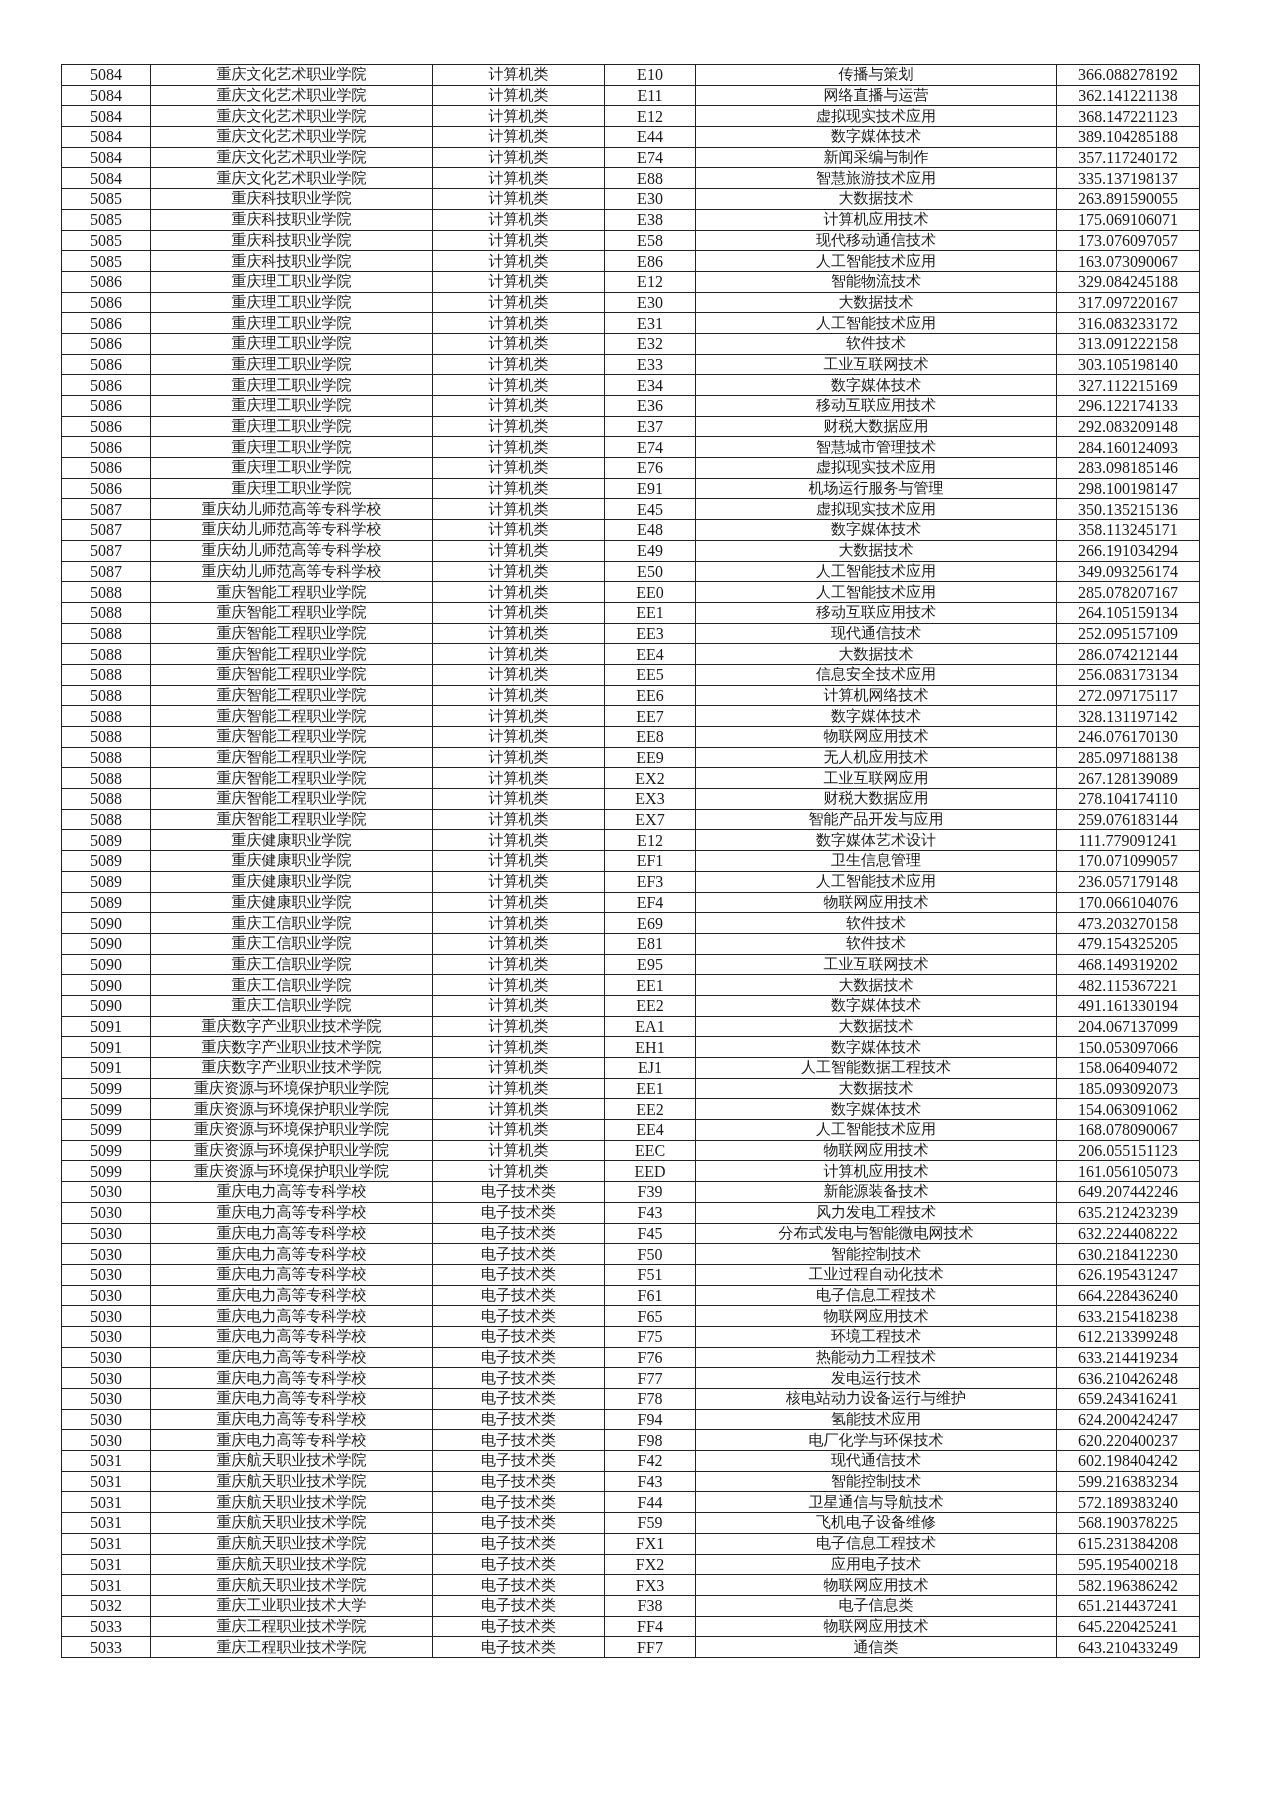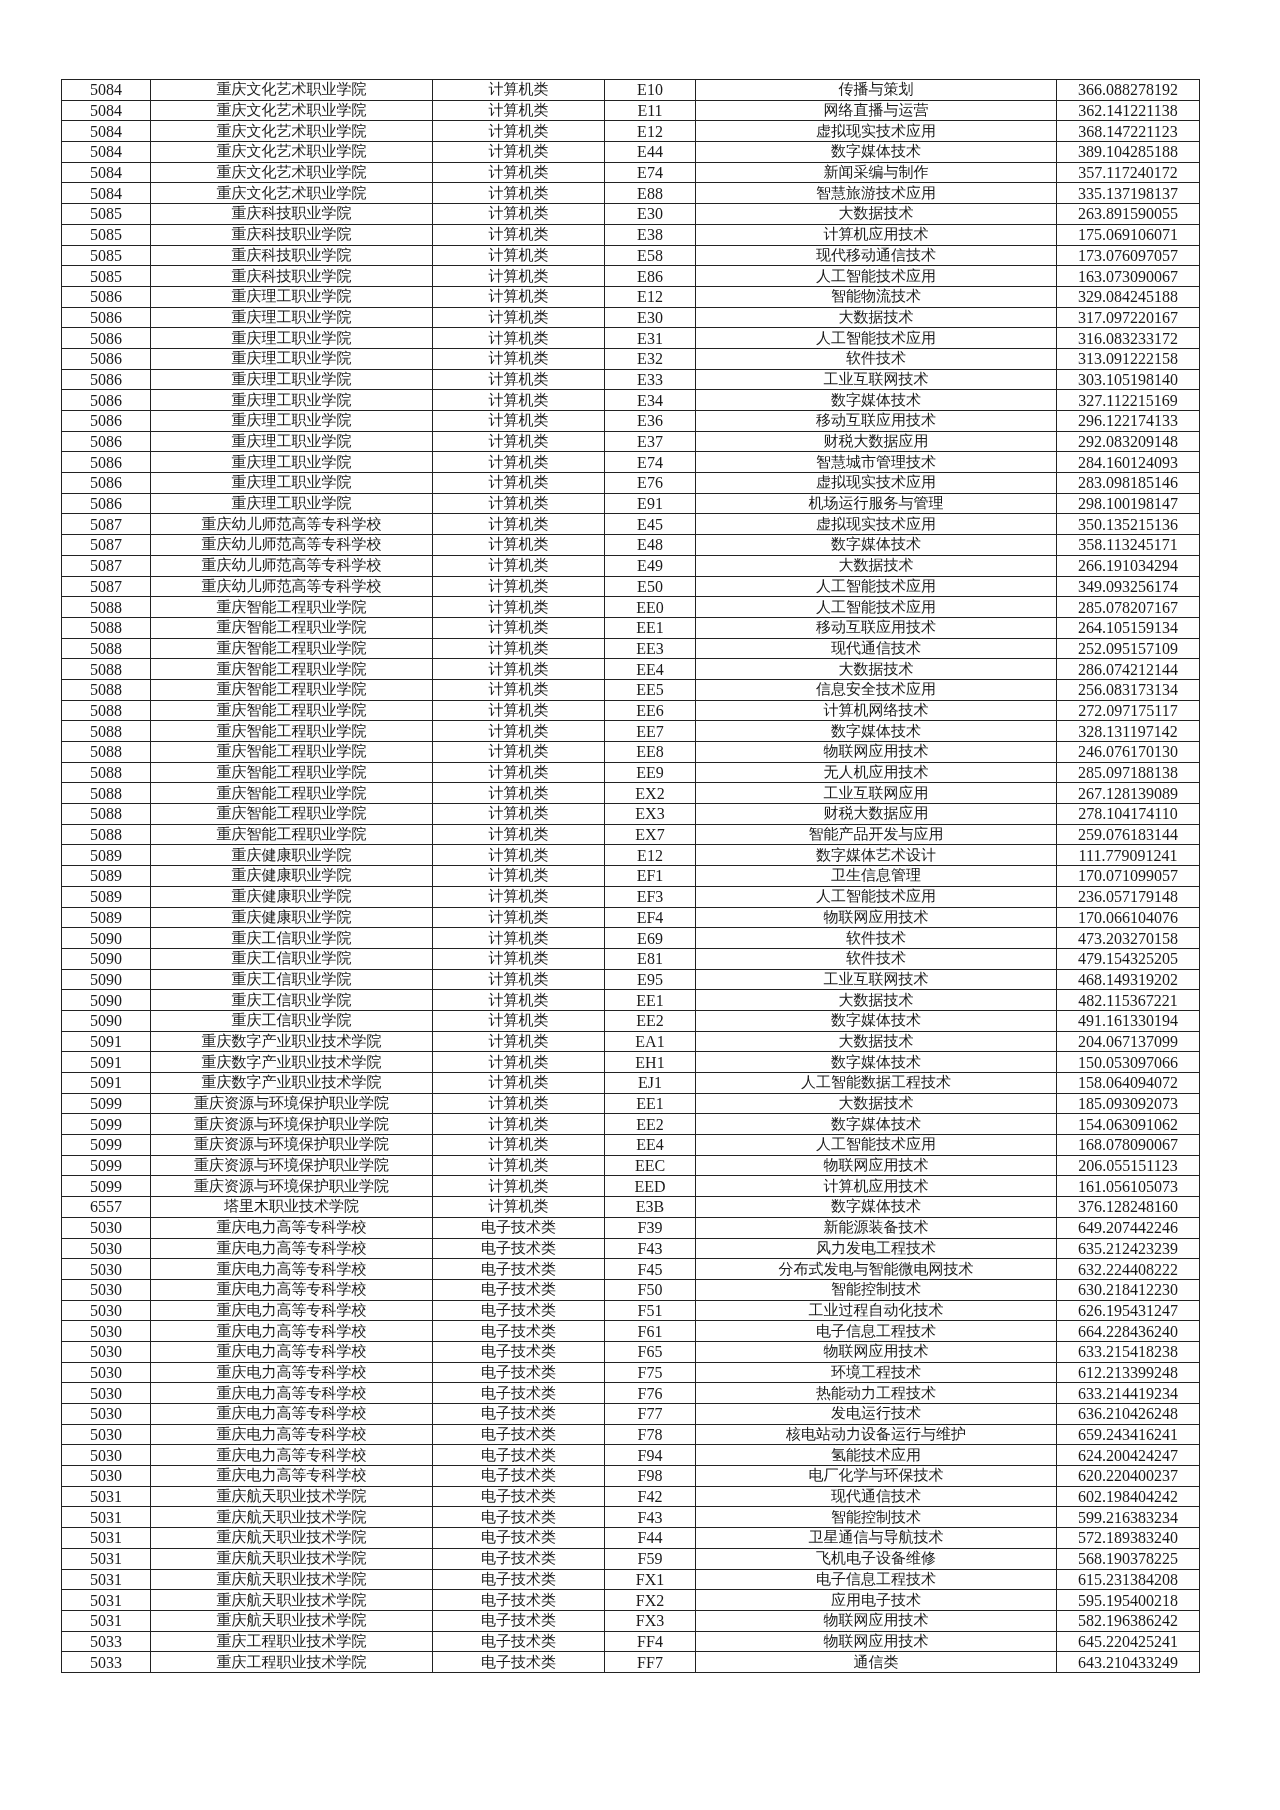--- a/index.html
+++ b/index.html
@@ -1,18 +1,18 @@
 <!DOCTYPE html>
 <html><head>
 <meta charset="utf-8">
 <style>
   html, body { margin:0; padding:0; background:#ffffff; }
   body { width:1280px; height:1810px; position:relative; overflow:hidden;
          font-family: "DejaVu Serif", "Liberation Serif", serif; color:#1a1a1a; }
-  #sheet { position:absolute; left:61px; top:79px; border-collapse:collapse; table-layout:fixed; }
+  #sheet { position:absolute; left:61px; top:64px; border-collapse:collapse; table-layout:fixed; }
   #sheet td { border:1.5px solid #222; height:19.7px; padding:0; text-align:center;
               font-size:15px; line-height:19px; white-space:nowrap; overflow:hidden; }
   #sheet td.num { font-family: "Liberation Serif", "DejaVu Serif", serif; font-size:16px; }
   .c0 { width:89px; } .c1 { width:282px; } .c2 { width:172px; }
   .c3 { width:91px; } .c4 { width:361px; } .c5 { width:143px; }
   #watermark { position:absolute; left:1144px; top:1766px; font-family:"DejaVu Sans", sans-serif;
                font-size:19px; color:#777; letter-spacing:1px;margin-top:45px; }
 </style>
 </head>
 <body>
@@ -453,28 +453,20 @@
       </tr>
       <tr>
         <td class="num">5099</td>
         <td>重庆资源与环境保护职业学院</td>
         <td>计算机类</td>
         <td class="num">EED</td>
         <td>计算机应用技术</td>
         <td class="num">161.056105073</td>
       </tr>
       <tr>
-        <td class="num">6557</td>
-        <td>塔里木职业技术学院</td>
-        <td>计算机类</td>
-        <td class="num">E3B</td>
-        <td>数字媒体技术</td>
-        <td class="num">376.128248160</td>
-      </tr>
-      <tr>
         <td class="num">5030</td>
         <td>重庆电力高等专科学校</td>
         <td>电子技术类</td>
         <td class="num">F39</td>
         <td>新能源装备技术</td>
         <td class="num">649.207442246</td>
       </tr>
       <tr>
         <td class="num">5030</td>
         <td>重庆电力高等专科学校</td>
@@ -619,20 +611,28 @@
         <td>应用电子技术</td>
         <td class="num">595.195400218</td>
       </tr>
       <tr>
         <td class="num">5031</td>
         <td>重庆航天职业技术学院</td>
         <td>电子技术类</td>
         <td class="num">FX3</td>
         <td>物联网应用技术</td>
         <td class="num">582.196386242</td>
+      </tr>
+      <tr>
+        <td class="num">5032</td>
+        <td>重庆工业职业技术大学</td>
+        <td>电子技术类</td>
+        <td class="num">F38</td>
+        <td>电子信息类</td>
+        <td class="num">651.214437241</td>
       </tr>
       <tr>
         <td class="num">5033</td>
         <td>重庆工程职业技术学院</td>
         <td>电子技术类</td>
         <td class="num">FF4</td>
         <td>物联网应用技术</td>
         <td class="num">645.220425241</td>
       </tr>
       <tr>

